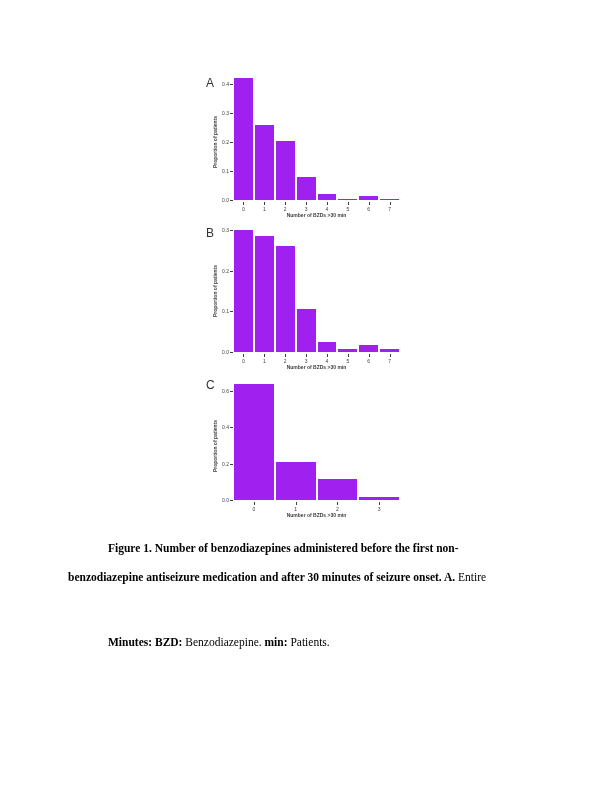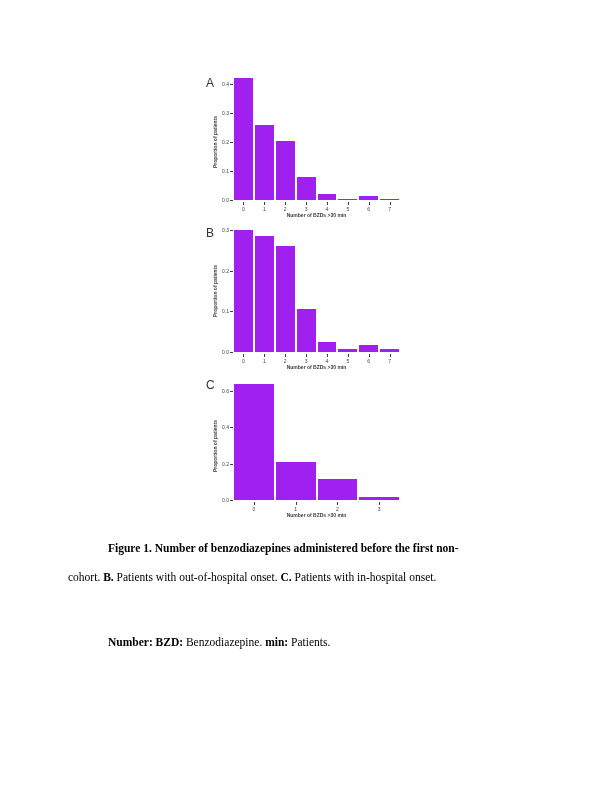--- a/index.html
+++ b/index.html
@@ -164,18 +164,18 @@
         <div class="tick-mark" style="left: 132.375px; width: 1px; height: 3px; top: 127px;"></div>
         <div class="tick-label" style="left: 111.5px; width: 41.75px; top: 131px; text-align: center;">2</div>
         <div class="bar" style="left: 154.25px; width: 39.75px; top: 122.275px; height: 2.725px; background: rgb(160, 32, 240);"></div>
         <div class="tick-mark" style="left: 174.125px; width: 1px; height: 3px; top: 127px;"></div>
         <div class="tick-label" style="left: 153.25px; width: 41.75px; top: 131px; text-align: center;">3</div>
         <div class="x-axis-label" style="left: 28px; width: 167px; top: 137px;">Number of BZDs &gt;30 min</div>
       </div>
     </div>
   <div id="caption-root" class="caption-block" style="top: 534px;">
       <div class="caption-line indented"><span class="seg-bold">Figure 1. Number of benzodiazepines administered before the first non-</span></div>
-      <div class="caption-line"><span class="">cohort. </span><span class="seg-bold">B.</span><span class=""> Patients with out-of-hospital onset. </span><span class="seg-bold">C.</span><span class=""> Patients with in-hospital onset.</span></div>
+      <div class="caption-line"><span class="seg-bold">benzodiazepine antiseizure medication and after 30 minutes of seizure onset. </span><span class="seg-bold">A.</span><span class=""> Entire</span></div>
     </div>
   <div id="legend-root" class="caption-block" style="top: 628px;">
-      <div class="caption-line indented"><span class="seg-bold">Number: </span><span class="seg-bold">BZD: </span><span class="">Benzodiazepine. </span><span class="seg-bold">min: </span><span class="">Patients.</span></div>
+      <div class="caption-line indented"><span class="seg-bold">Minutes: </span><span class="seg-bold">BZD: </span><span class="">Benzodiazepine. </span><span class="seg-bold">min: </span><span class="">Patients.</span></div>
     </div>
 </div>
 
 </body></html>

